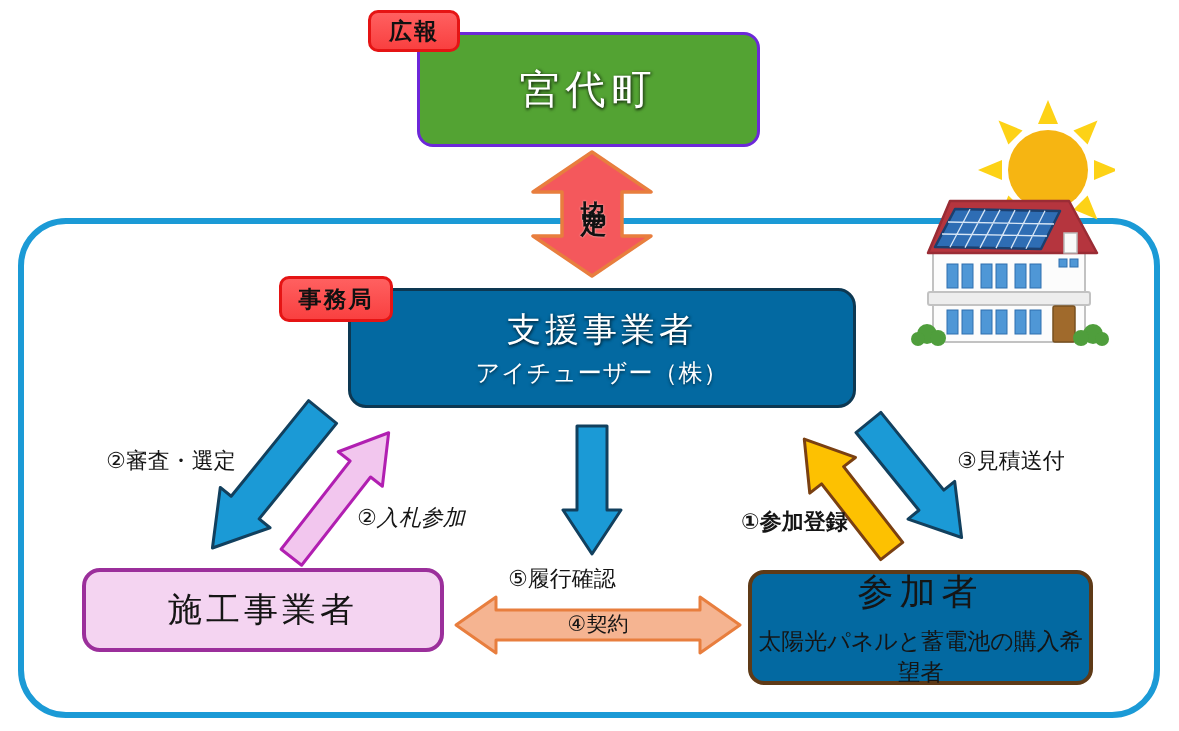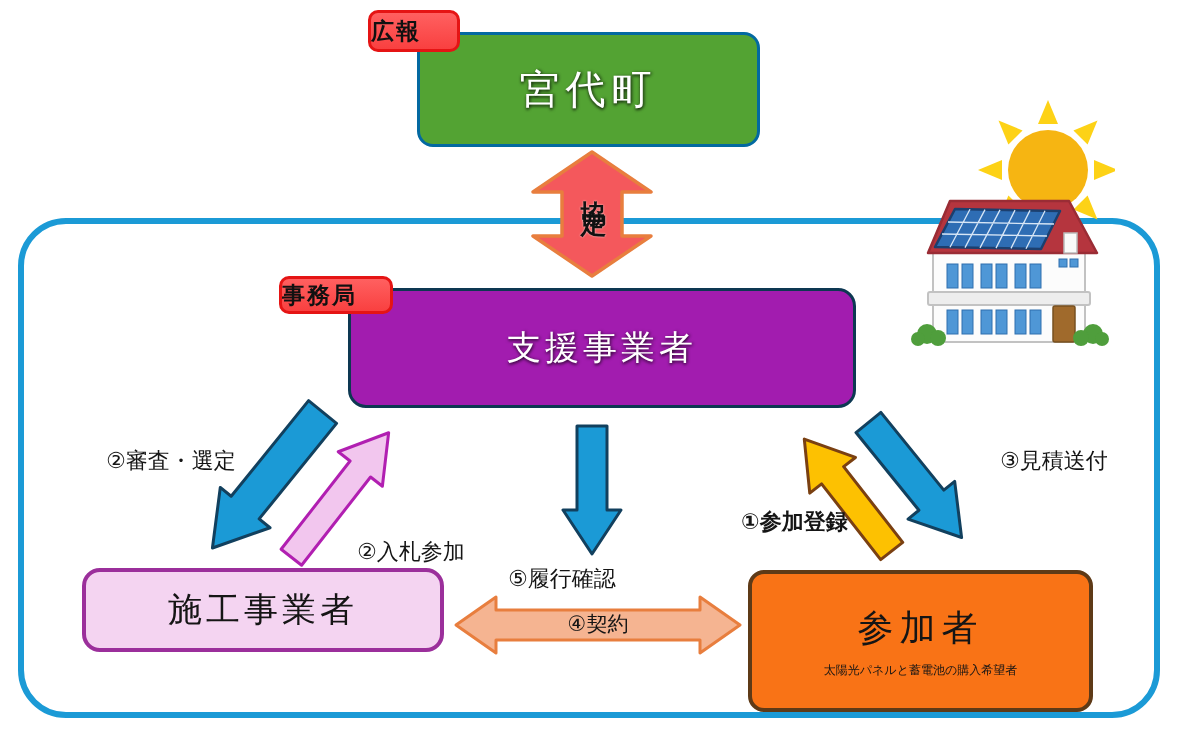--- a/index.html
+++ b/index.html
@@ -12,73 +12,73 @@
     position:absolute;left:18px;top:218px;width:1142px;height:500px;
     border:6px solid #1b9ad6;border-radius:48px;box-sizing:border-box;z-index:0;
   }
   
   .box{
     position:absolute;box-sizing:border-box;display:flex;flex-direction:column;
     align-items:center;justify-content:center;text-align:center;z-index:3;
   }
   .box-town{
     left:417px;top:32px;width:343px;height:115px;background:#53a333;
-    border:3px solid #0369a1;border-radius:16px;
+    border:3px solid #6d28d9;border-radius:16px;
   }
   .box-town .main{
     font-size:40px;letter-spacing:6px;color:#fff;font-weight:500;
     text-shadow:0 2px 3px rgba(0,0,0,.65),2px 0 3px rgba(0,0,0,.4);
   }
   .box-support{
-    left:348px;top:288px;width:508px;height:120px;background:#a21caf;
+    left:348px;top:288px;width:508px;height:120px;background:#0369a1;
     border:3px solid #0d3852;border-radius:18px;
   }
   .box-support .main{
     font-size:34px;letter-spacing:4px;color:#fff;font-weight:500;
     text-shadow:0 2px 3px rgba(0,0,0,.55),2px 0 3px rgba(0,0,0,.35);
   }
   .box-support .sub{
     font-size:24px;letter-spacing:1px;color:#fff;margin-top:4px;
     text-shadow:0 2px 3px rgba(0,0,0,.5);
   }
   .box-contractor{
     left:82px;top:568px;width:362px;height:84px;background:#f4d4f1;
     border:4px solid #9b2f9b;border-radius:18px;
   }
   .box-contractor .main{font-size:34px;letter-spacing:4px;color:#151515;font-weight:500;}
   .box-participants{
-    left:748px;top:570px;width:345px;height:142px;background:#f97316;
+    left:748px;top:570px;width:345px;height:115px;background:#0369a1;
     border:4px solid #5e3a17;border-radius:16px;
   }
   .box-participants .main{font-size:36px;letter-spacing:6px;color:#151515;font-weight:500;}
-  .box-participants .sub{font-size:12px;color:#151515;margin-top:9px;}
+  .box-participants .sub{font-size:23px;color:#151515;margin-top:9px;}
   
   .badge{
-    position:absolute;box-sizing:border-box;display:flex;align-items:center;justify-content:flex-start;
+    position:absolute;box-sizing:border-box;display:flex;align-items:center;justify-content:center;
     background:linear-gradient(#ff6060,#f94040);border:3px solid #e51414;border-radius:10px;
     font-size:23px;font-weight:600;color:#111;z-index:4;letter-spacing:2px;
   }
   .badge-pr{left:368px;top:10px;width:92px;height:42px;}
-  .badge-secretariat{left:279px;top:276px;width:114px;height:38px;}
+  .badge-secretariat{left:279px;top:276px;width:114px;height:46px;}
   
   .arrow{position:absolute;overflow:visible;z-index:2;}
   .arrow-screening{left:180px;top:448px;transform:rotate(129deg);}
   .arrow-bidding{left:261px;top:467px;transform:rotate(-52deg);}
   .arrow-fulfillment{left:528px;top:461px;transform:rotate(90deg);}
   .arrow-quotation{left:841px;top:450px;transform:rotate(51deg);}
   .arrow-registration{left:777px;top:466px;transform:rotate(-128deg);}
   .arrow-contract{left:456px;top:597px;}
   .arrow-agreement{left:533px;top:152px;z-index:2;}
   
   .lbl{position:absolute;font-size:22px;color:#151515;white-space:nowrap;z-index:5;font-weight:500;}
   .lbl-screening{left:106px;top:446px;}
-  .lbl-bidding{left:357px;top:537px;}
+  .lbl-bidding{left:357px;top:503px;font-style:italic;}
   .lbl-fulfillment{left:508px;top:564px;}
   .lbl-registration{left:741px;top:507px;font-weight:bold;}
-  .lbl-quotation{left:957px;top:446px;margin-left:43px;}
+  .lbl-quotation{left:957px;top:446px;}
   .lbl-contract{left:456px;top:610px;width:284px;text-align:center;font-size:21px;z-index:5;}
   .lbl-agreement{
     left:577px;top:180px;writing-mode:vertical-rl;text-orientation:upright;
     font-size:26px;letter-spacing:8px;color:#111;font-weight:600;z-index:5;
     text-shadow:0 0 2px rgba(255,255,255,.8);
   }
   .house{position:absolute;left:903px;top:96px;z-index:2;}
 </style>
 </head>
 <body>
@@ -151,20 +151,21 @@
           <circle cx="15" cy="243" r="7"></circle>
         <circle cx="190" cy="238" r="10"></circle>
           <circle cx="178" cy="242" r="8"></circle>
           <circle cx="199" cy="243" r="7"></circle>
       </g>
     </g>
   </svg>
 
   <div class="box box-support">
     <span class="main">支援事業者</span>
+    <span class="sub">アイチューザー（株）</span>
   </div>
   <div class="badge badge-secretariat">
     <span>事務局</span>
   </div>
 
   <svg class="arrow arrow-screening" width="175" height="64" viewBox="0 0 175 64">
     <polygon points="0,14 123,14 123,0 175,32 123,64 123,50 0,50" fill="#1b9ad6" stroke="#12405e" stroke-width="3" stroke-linejoin="round"></polygon>
   </svg>
   <div class="lbl lbl-screening">②審査・選定</div>
 

